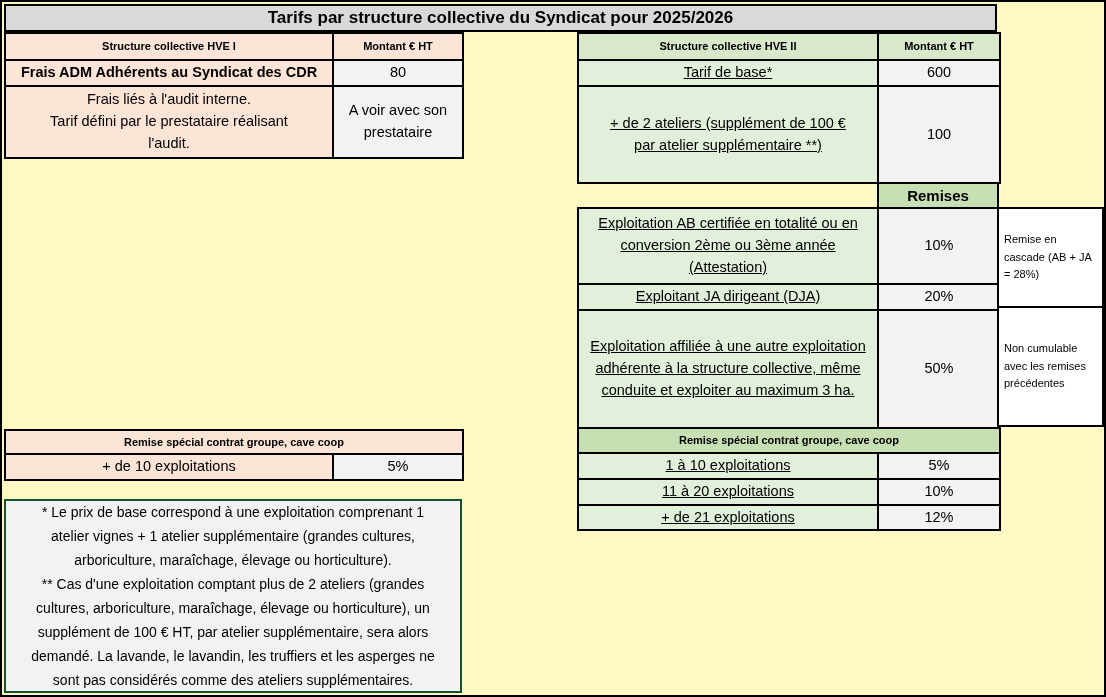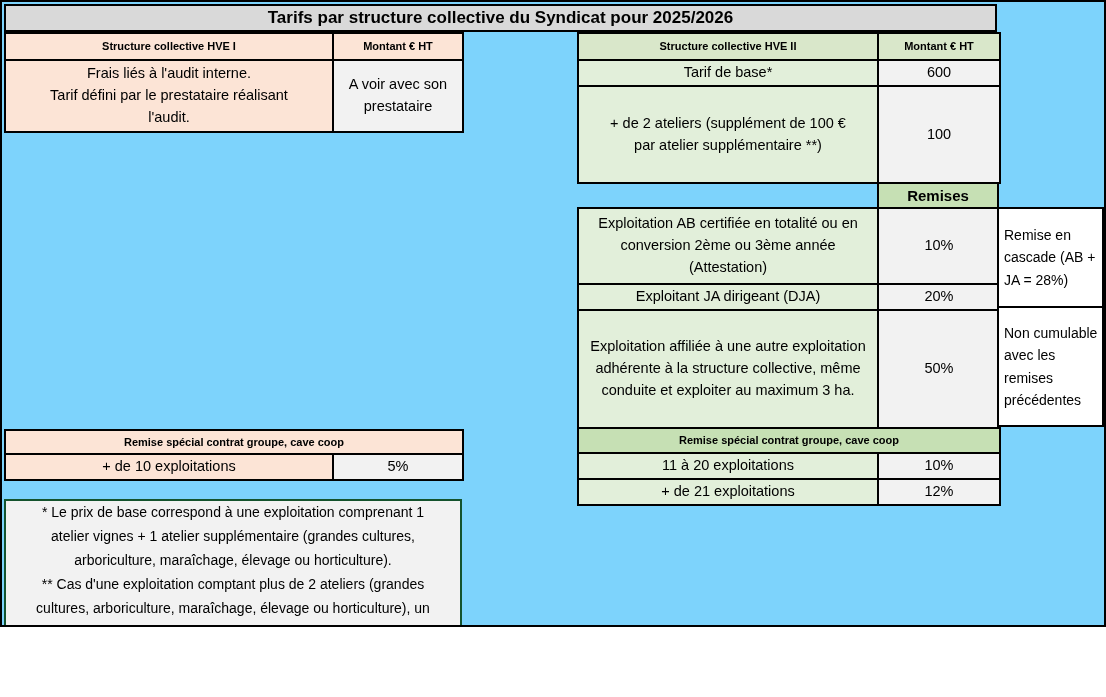--- a/index.html
+++ b/index.html
@@ -1,53 +1,53 @@
 <!DOCTYPE html>
 <html lang="fr"><head>
 <meta charset="utf-8">
 <style>
   html,body{margin:0;padding:0;background:#ffffff;}
   body{font-family:"Liberation Sans", sans-serif;color:#000;}
   .canvas{
-    position:relative;width:1106px;height:627px;background:#7dd3fc;
+    position:relative;width:1106px;height:697px;background:#fef9c3;
     border:2px solid #000;box-sizing:border-box;overflow:hidden;
   }
   .abs{position:absolute;box-sizing:border-box;}
   
   .titlebar{
     left:2px;top:2px;width:993px;height:28px;background:#D9D9D9;
     border:2px solid #000;display:flex;align-items:center;justify-content:center;
     font-weight:bold;font-size:17px;
   }
   
   table{border-collapse:collapse;table-layout:fixed;}
   td,th{border:2px solid #000;text-align:center;vertical-align:middle;
         font-size:14.5px;font-weight:normal;padding:1px 6px;line-height:1.5;}
   th{font-weight:bold;font-size:11px;}
   .peach{background:#FCE4D6;}
   .greenHdrSoft{background:#D9E7CA;}
   .greenHdr{background:#C6E0B4;}
-  .greenLight{background:#E2EFDA;}
+  .greenLight{background:#E2EFDA;text-decoration:underline;}
   .gray{background:#F2F2F2;}
   .preline{white-space:pre-line;}
   .boldline{font-weight:bold;display:block;}
   .subline{display:block;}
   
   .left-main{left:2px;top:30px;}
   .right-main{left:575px;top:30px;}
   .remises-cell{
     left:875px;top:180px;width:122px;height:27px;background:#C6E0B4;
     border:2px solid #000;display:flex;align-items:center;justify-content:center;
     font-weight:bold;font-size:15px;
   }
   .right-remises{left:575px;top:205px;}
   .ann{
     left:995px;width:107px;background:#ffffff;border:2px solid #000;
     display:flex;flex-direction:column;justify-content:center;
-    padding:2px 3px 2px 5px;font-size:14px;line-height:1.6;text-align:left;
+    padding:2px 3px 2px 5px;font-size:11px;line-height:1.6;text-align:left;
   }
   .ann1{top:205px;height:101px;}
   .ann2{top:304px;height:121px;}
   .left-disc{left:2px;top:427px;}
   .right-disc{left:575px;top:425px;}
   .footnote{
     left:2px;top:497px;width:458px;height:194px;background:#F2F2F2;
     border:2px solid #14532d;display:flex;align-items:center;justify-content:center;
     text-align:center;font-size:14px;line-height:24px;white-space:pre-line;
     padding:0 6px;
@@ -62,20 +62,24 @@
 
   <table class="abs left-main">
     <colgroup>
         <col style="width:328px">
         <col style="width:130px">
       </colgroup>
     <tbody>
         <tr style="height:27px">
       <th class="peach">Structure collective HVE I</th>
       <th class="peach">Montant € HT</th>
+    </tr>
+    <tr style="height:26px">
+      <td class="peach" style="font-weight:bold">Frais ADM Adhérents au Syndicat des CDR</td>
+      <td class="gray">80</td>
     </tr>
     <tr style="height:72px">
       <td class="peach preline">Frais liés à l'audit interne.
 Tarif défini par le prestataire réalisant
 l'audit.</td>
       <td class="gray">A voir avec son prestataire</td>
     </tr>
   </tbody>
     </table>
 
@@ -145,20 +149,24 @@
   <table class="abs right-disc">
     <colgroup>
         <col style="width:300px">
         <col style="width:122px">
       </colgroup>
     <tbody>
         <tr style="height:25px">
       <th class="greenHdr" colspan="2">Remise spécial contrat groupe, cave coop</th>
     </tr>
     <tr style="height:24px">
+      <td class="greenLight">1 à 10 exploitations</td>
+      <td class="gray">5%</td>
+    </tr>
+    <tr style="height:24px">
       <td class="greenLight">11 à 20 exploitations</td>
       <td class="gray">10%</td>
     </tr>
     <tr style="height:24px">
       <td class="greenLight">+ de 21 exploitations</td>
       <td class="gray">12%</td>
     </tr>
   </tbody>
     </table>
 

